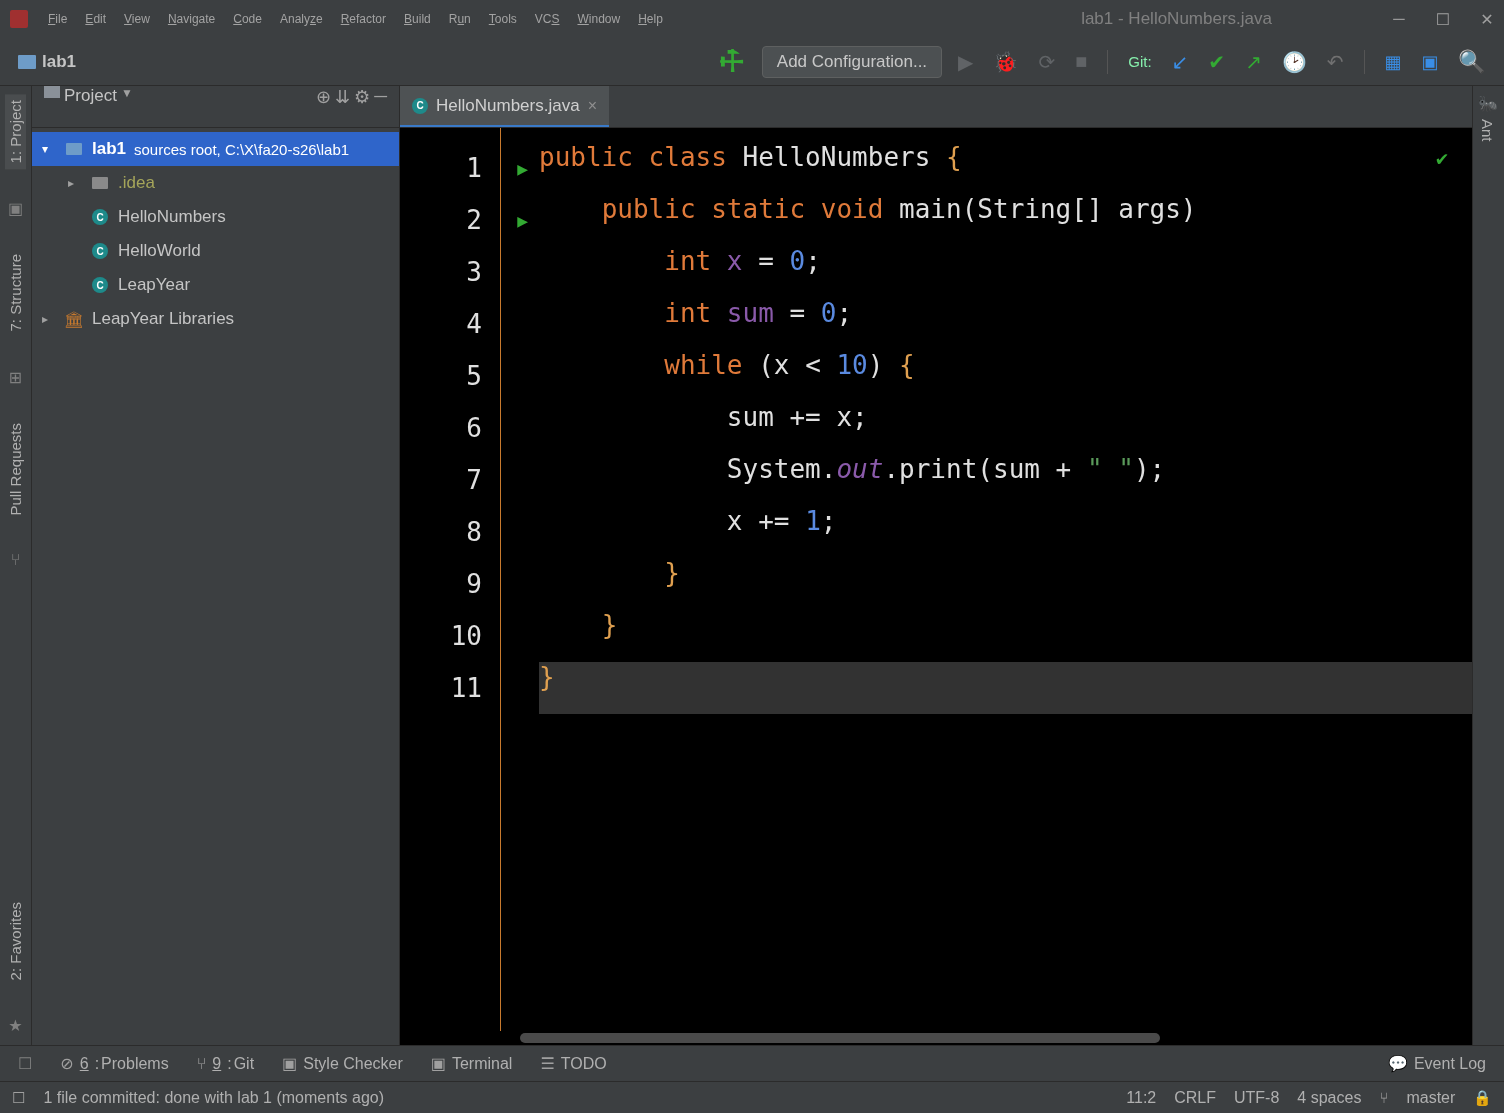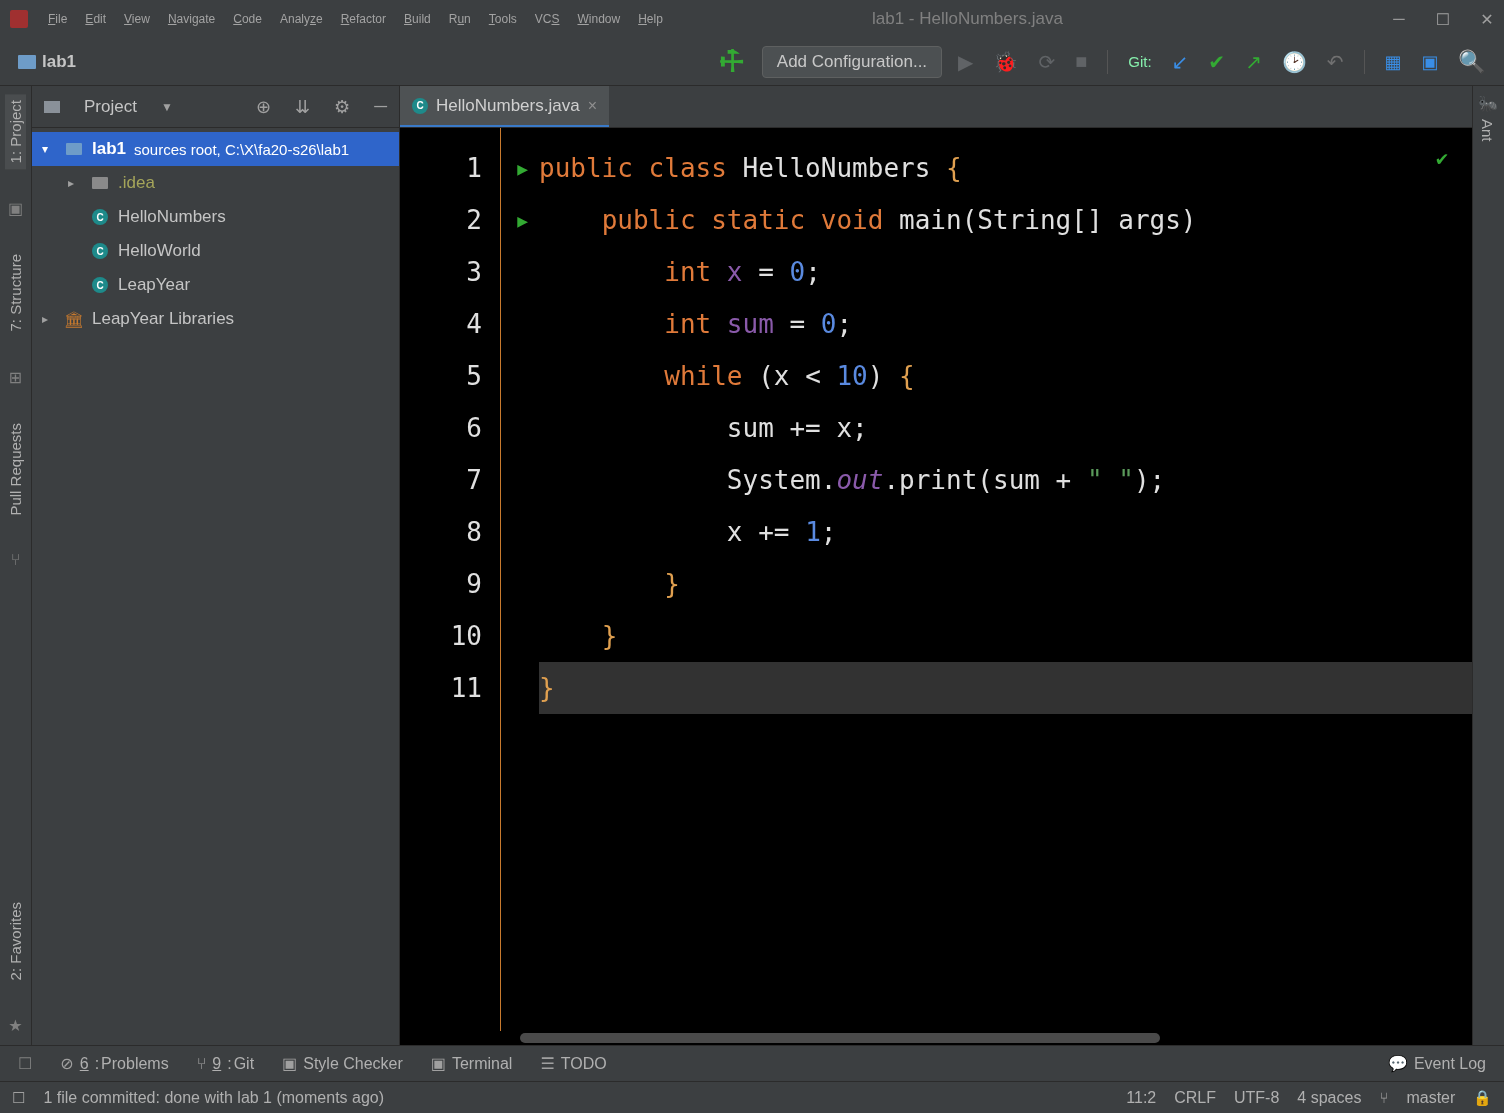--- a/index.html
+++ b/index.html
@@ -16,21 +16,21 @@
   height: 38px;
   display: flex;
   align-items: center;
   padding: 0 10px;
   background: #3c3f41;
 }
 .titlebar .logo { width: 18px; height: 18px; background: #a03030; margin-right: 20px; border-radius: 2px; }
 .menu { display: flex; gap: 18px; }
 .menu-item { color: #a3a3a3; font-size: 12px; cursor: pointer; }
 .menu-item u { text-decoration: underline; }
-.title-text { flex: 1; text-align: center; color: #808080; font-size: 17px; padding-right: 120px; }
+.title-text { flex: 1; text-align: right; color: #808080; font-size: 17px; padding-right: 120px; }
 .win-controls { display: flex; gap: 30px; color: #a0a0a0; }
 .win-btn { width: 14px; height: 14px; display: flex; align-items: center; justify-content: center; cursor: pointer; }
 
 .toolbar {
   height: 48px;
   display: flex;
   align-items: center;
   padding: 0 18px;
   border-bottom: 1px solid #2b2b2b;
 }
@@ -85,23 +85,23 @@
 .project-panel {
   width: 368px;
   background: #3c3f41;
   border-right: 1px solid #2b2b2b;
   display: flex;
   flex-direction: column;
 }
 .pp-header {
   height: 42px;
   display: flex;
-  align-items: center;
+  align-items: flex-start;
   padding: 0 12px;
-  gap: 24px;
+  gap: 4px;
   border-bottom: 1px solid #2b2b2b;
 }
 .pp-folder-ico { width: 16px; height: 12px; background: #8a9199; }
 .pp-title { color: #c5c5c5; font-size: 17px; }
 .pp-drop { color: #a0a0a0; font-size: 12px; }
 .pp-header .spc { flex: 1; }
 .pp-hico { color: #a0a0a0; font-size: 18px; cursor: pointer; }
 
 .tree { padding: 4px 0; }
 .tree-row {
@@ -152,21 +152,21 @@
   display: flex;
   flex-direction: column;
   text-align: right;
 }
 .gutter-row { height: 52px; display: flex; align-items: center; justify-content: flex-end; padding-right: 18px; gap: 14px; position: relative; }
 .gutter-num { color: #e0e0e0; font-size: 26px; min-width: 30px; }
 .run-gutter { color: #33aa33; font-size: 18px; position: absolute; right: -28px; }
 .margin-line { width: 1px; background: #c87a2e; }
 .fold-col { width: 20px; }
 .code-lines { flex: 1; padding: 14px 0 14px 18px; position: relative; }
-.code-line { height: 52px; display: flex; align-items: center; white-space: pre; color: #e0e0e0; }
+.code-line { height: 52px; display: flex; align-items: flex-start; white-space: pre; color: #e0e0e0; }
 .code-line.current { background: #323232; }
 .kw { color: #e07a3a; }
 .id { color: #e0e0e0; }
 .meth { color: #e0e0e0; }
 .var { color: #8a5aaa; }
 .num { color: #5a8ae0; }
 .str { color: #5a9a5a; }
 .pun { color: #e0e0e0; }
 .par { color: #e0a050; }
 .static-f { color: #8a5aaa; font-style: italic; }

